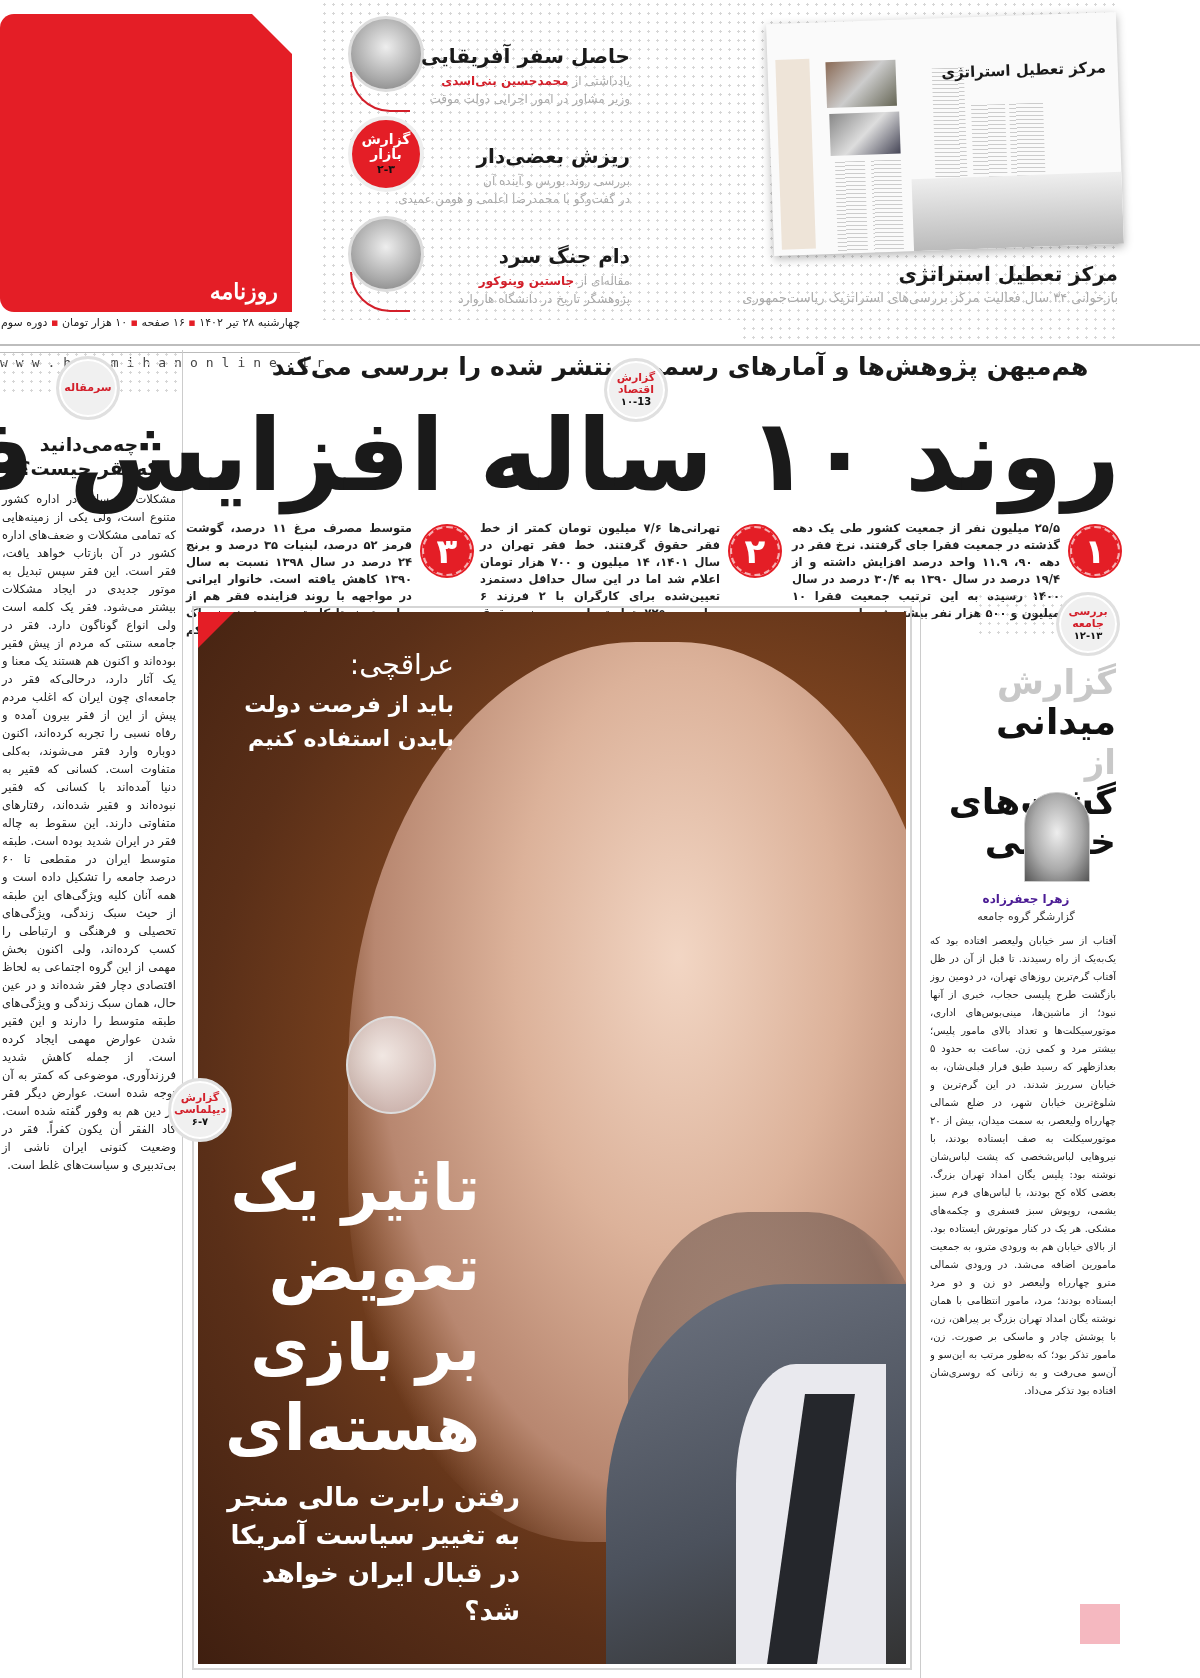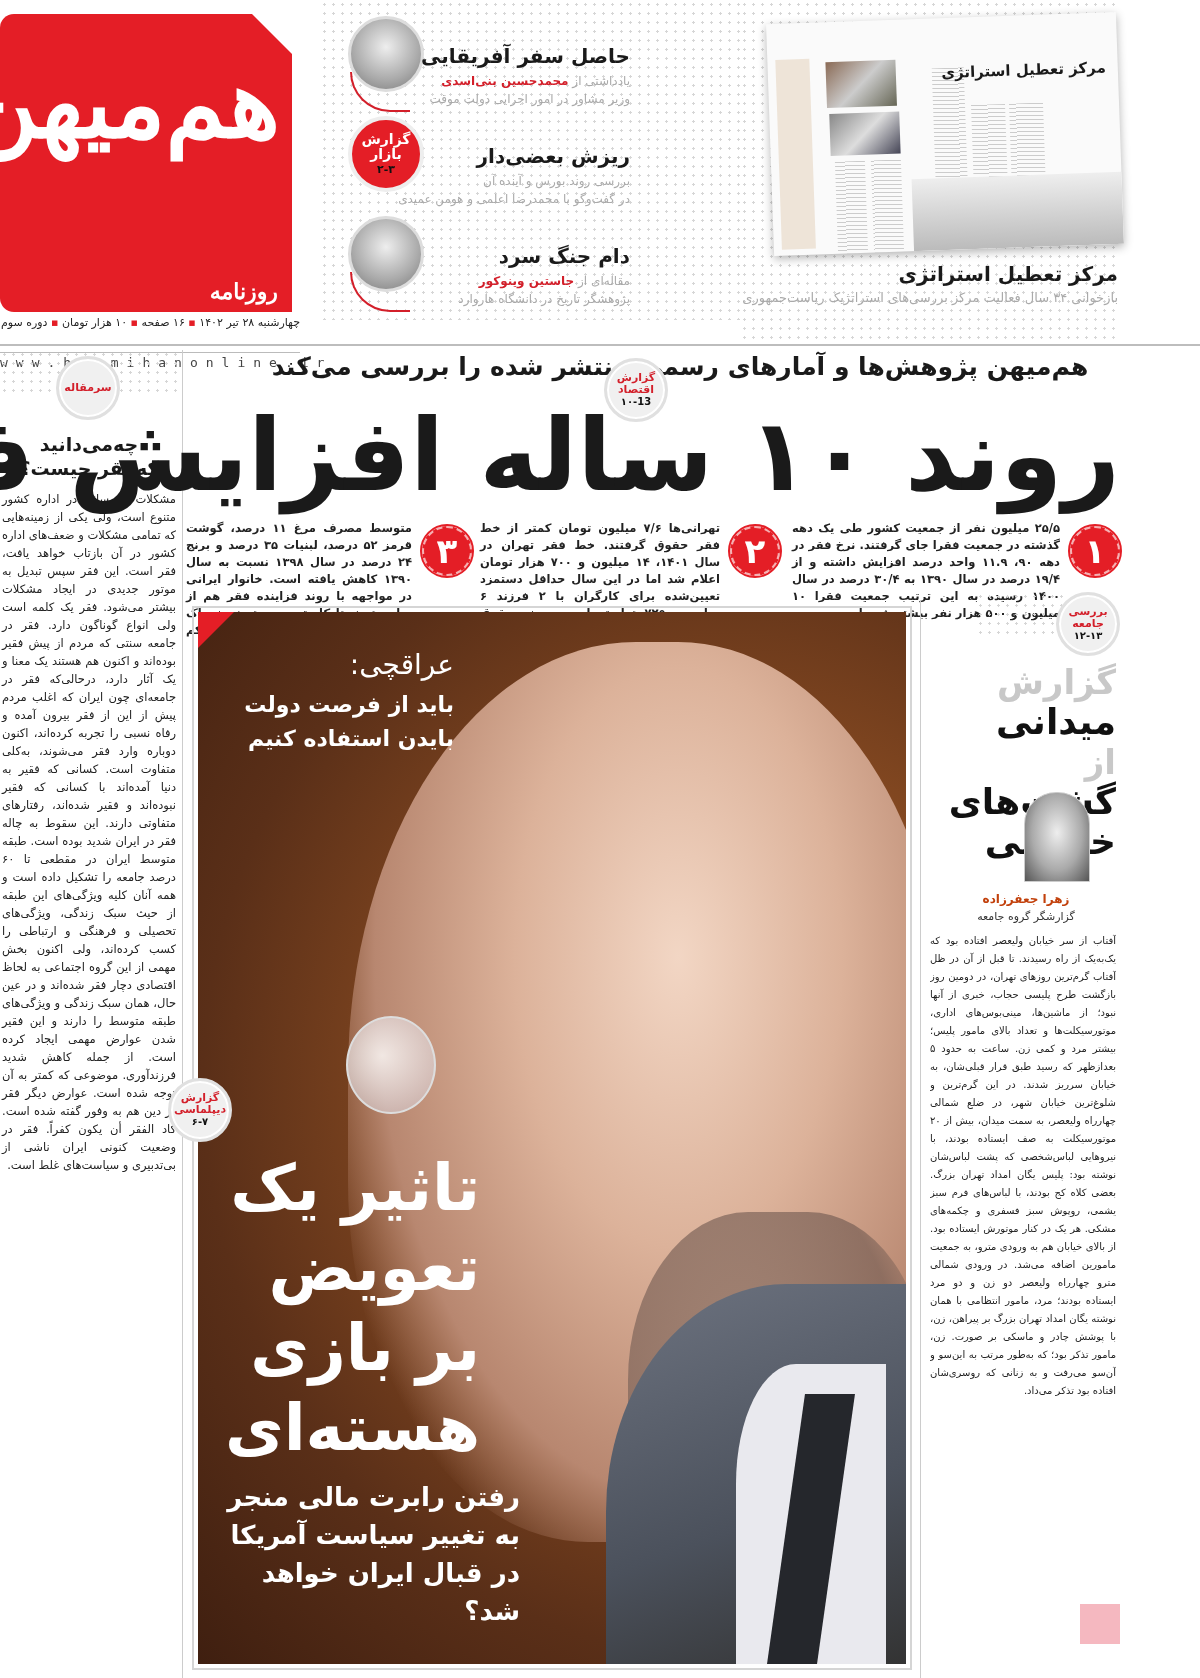--- a/index.html
+++ b/index.html
@@ -156,31 +156,30 @@
   #report { left: 926px; top: 592px; width: 194px; height: 1072px; }
   #report .band { position:absolute; left: 50px; top: 0; width: 90px; height: 42px; }
   #report .seal { position:absolute; right: 0; top: 0; }
   #report .head { position:absolute; right: 4px; top: 70px; width: 180px; direction: rtl; text-align: right; font-weight: 900; line-height: 40px; }
   #report .head .g { color:#c8c8c8; font-size: 34px; display:block; }
   #report .head .b { color:#111; font-size: 36px; display:block; }
   #report .portrait {
     position:absolute; right: 30px; top: 200px; width: 66px; height: 90px; border-radius: 32px 32px 0 0;
     background: radial-gradient(ellipse at 50% 45%, #eee 0%, #aaa 55%, #555 100%); border: 1px solid #ccc;
   }
-  #report .author { position:absolute; right: 4px; top: 300px; width: 180px; font-size: 12px; color:#c2410c; font-weight: bold; direction: rtl; text-align: center; }
+  #report .author { position:absolute; right: 4px; top: 300px; width: 180px; font-size: 12px; color:#4c1d95; font-weight: bold; direction: rtl; text-align: center; }
   #report .role { position:absolute; right: 4px; top: 318px; width: 180px; font-size: 11px; color:#333; direction: rtl; text-align: center; }
   #report .body { position:absolute; right: 4px; top: 340px; width: 186px; height: 730px; overflow: hidden; font-size: 10px; line-height: 18px; direction: rtl; text-align: justify; color:#222; }
   #report .tag { position:absolute; right: 0; bottom: 20px; width: 40px; height: 40px; background: #f2a6b0; opacity: 0.8; }
 </style>
 </head>
 <body>
 
 <div id="logo" class="abs">
   <div class="corner"></div>
-  <div class="brand">هم‌میهن</div>
   <div class="sub">روزنامه</div>
 </div>
 <div id="dateline" class="abs">
   <span>چهارشنبه ۲۸ تیر ۱۴۰۲</span>
   <span class="sep">▪</span>
   <span>۱۶ صفحه</span>
   <span class="sep">▪</span>
   <span>۱۰ هزار تومان</span>
   <span class="sep">▪</span>
   <span>دوره سوم</span>

